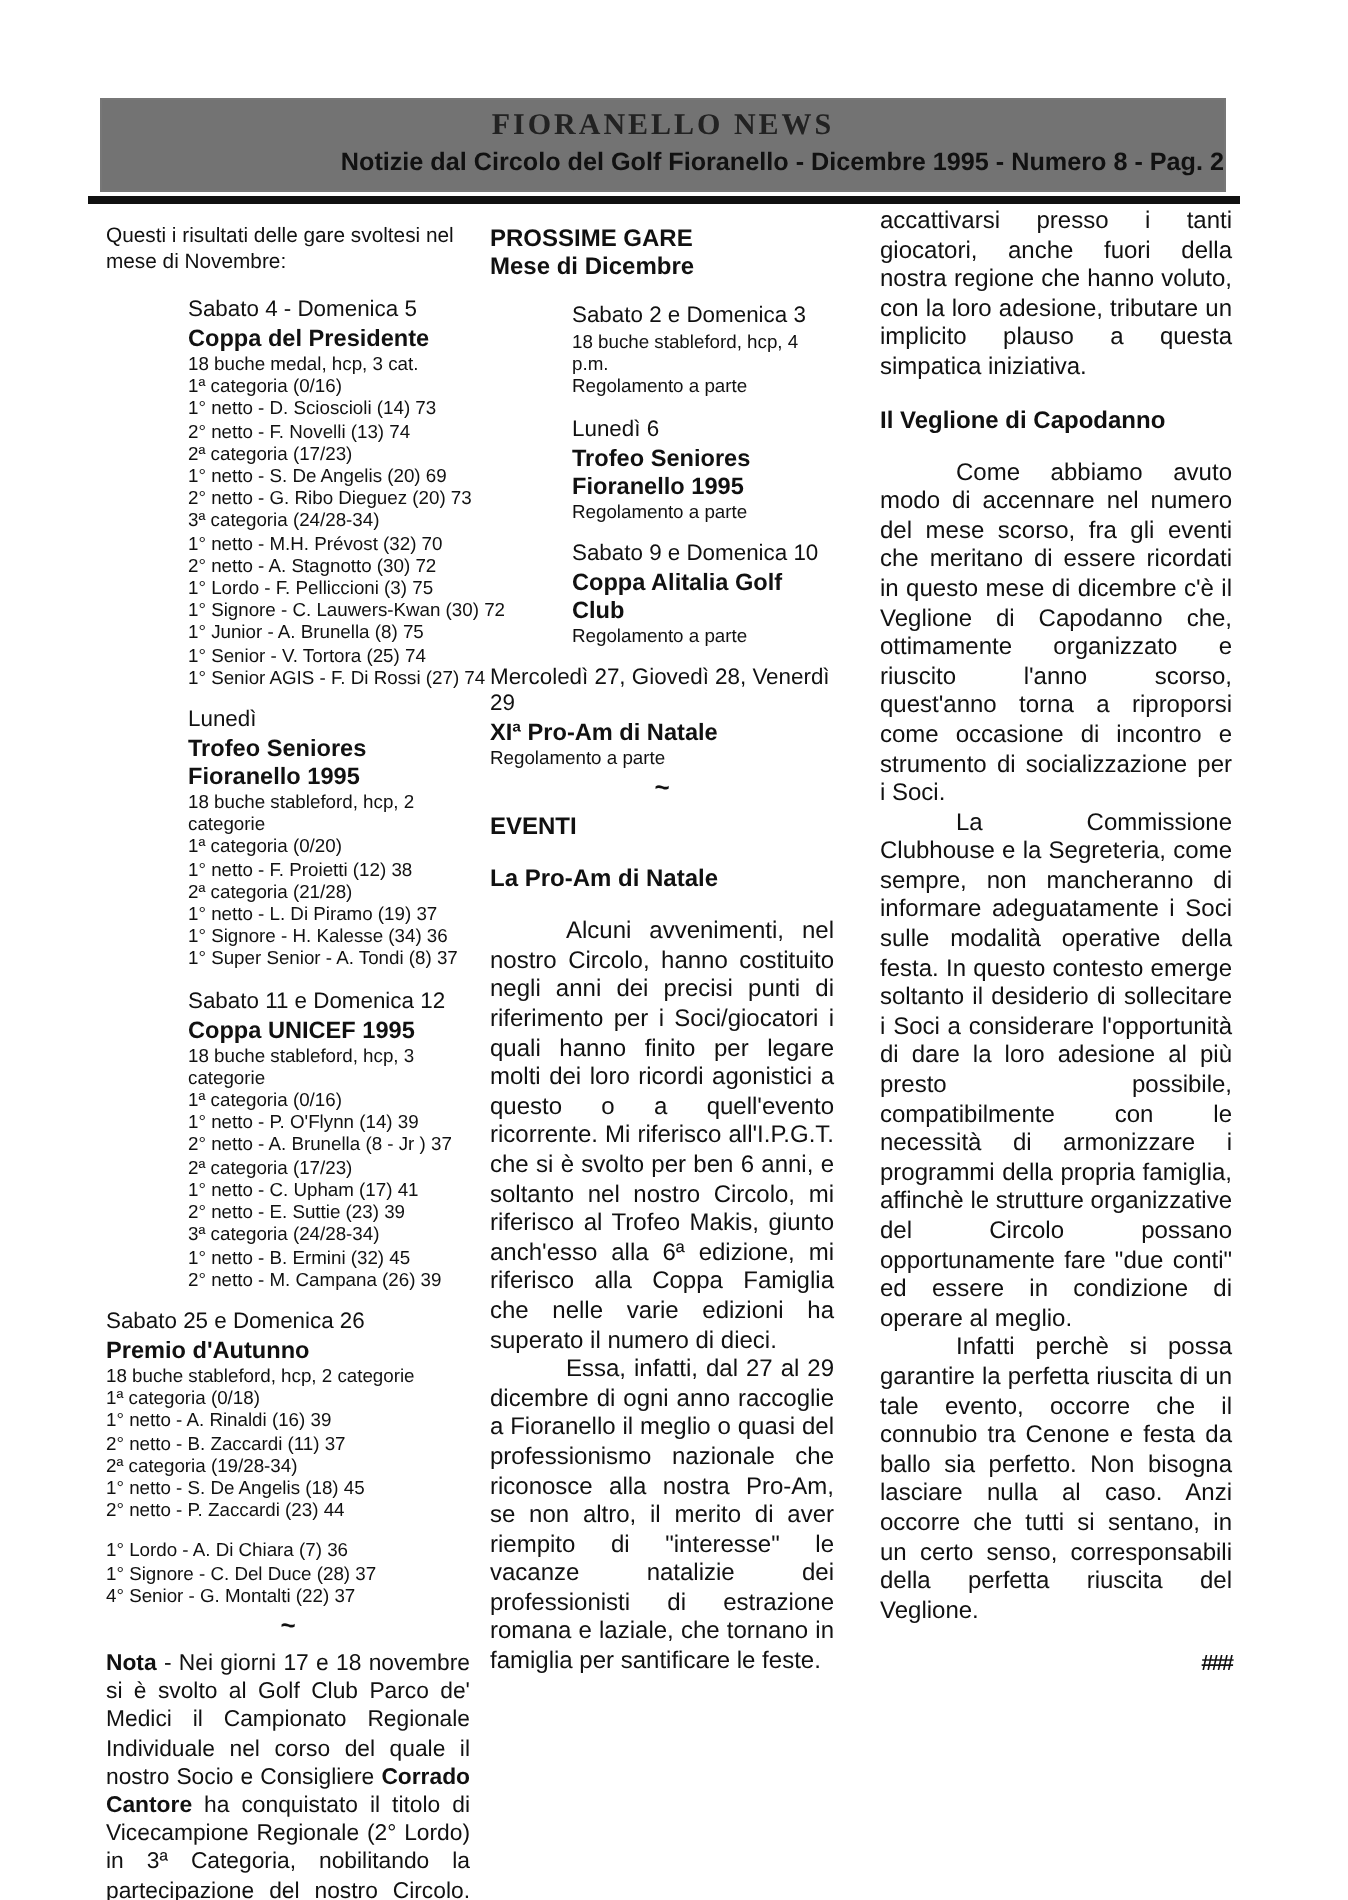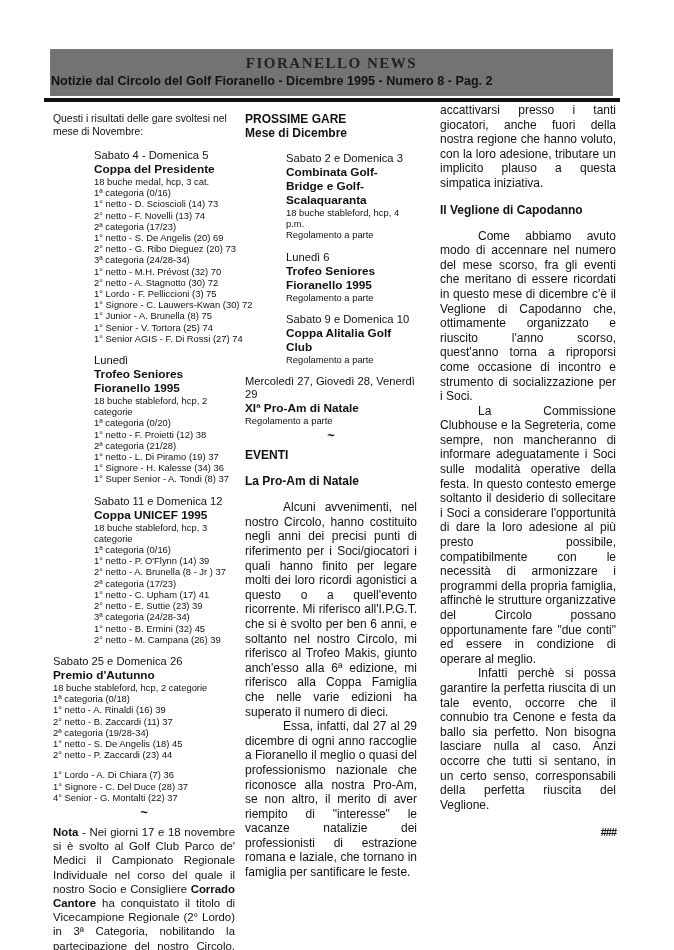--- a/index.html
+++ b/index.html
@@ -1,19 +1,19 @@
 <!DOCTYPE html>
 <html><head>
 <meta charset="utf-8">
 <style>
   html, body { margin:0; padding:0; }
   body { width:674px; height:950px; background:#ffffff; position:relative; overflow:hidden; color:#111; font-family:"Liberation Sans", sans-serif; }
   .hdr-box { position:absolute; left:50px; top:49px; width:561px; height:45px; border:1px solid #777; background:#737373; }
   .hdr-title { position:absolute; left:0; right:0; top:5px; text-align:center; font-family:"Liberation Serif", serif; font-weight:bold; font-size:15px; letter-spacing:1.5px; color:#222; }
-  .hdr-sub { position:absolute; left:0; right:0; top:24px; text-align:left; font-weight:bold; font-size:12.6px; color:#111; }
+  .hdr-sub { position:absolute; left:0; right:0; top:24px; text-align:right; font-weight:bold; font-size:12.6px; color:#111; }
   .hdr-rule { position:absolute; left:44px; top:98px; width:576px; height:4px; background:#111; }
 
   .col { position:absolute; top:106px; font-size:10.4px; line-height:12.1px; }
   .col1 { left:53px; width:182px; }
   .col2 { left:245px; width:172px; }
   .col3 { left:440px; width:176px; }
 
   .p { margin:0; }
   .intro { font-size:10.4px; line-height:13px; margin-top:6px; margin-bottom:11px; }
   .date { font-size:11.2px; line-height:13px; }
@@ -113,21 +113,20 @@
 
 </div>
 
 <div class="col col2">
   <div class="sec-head" style="margin-top:6px">PROSSIME GARE</div>
   <div class="sec-head">Mese di Dicembre</div>
   <div class="gap12"></div>
 
   <div class="block">
     <div class="date">Sabato 2 e Domenica  3</div>
-    <div class="evt">Combinata Golf- Bridge e Golf-Scalaquaranta</div>
     <div class="small">18 buche stableford, hcp, 4 p.m.</div>
     <div class="small">Regolamento a parte</div>
   </div>
   <div class="block">
     <div class="date">Lunedì 6</div>
     <div class="evt">Trofeo Seniores Fioranello 1995</div>
     <div class="small">Regolamento a parte</div>
   </div>
   <div class="block">
     <div class="date">Sabato 9 e Domenica 10</div>

